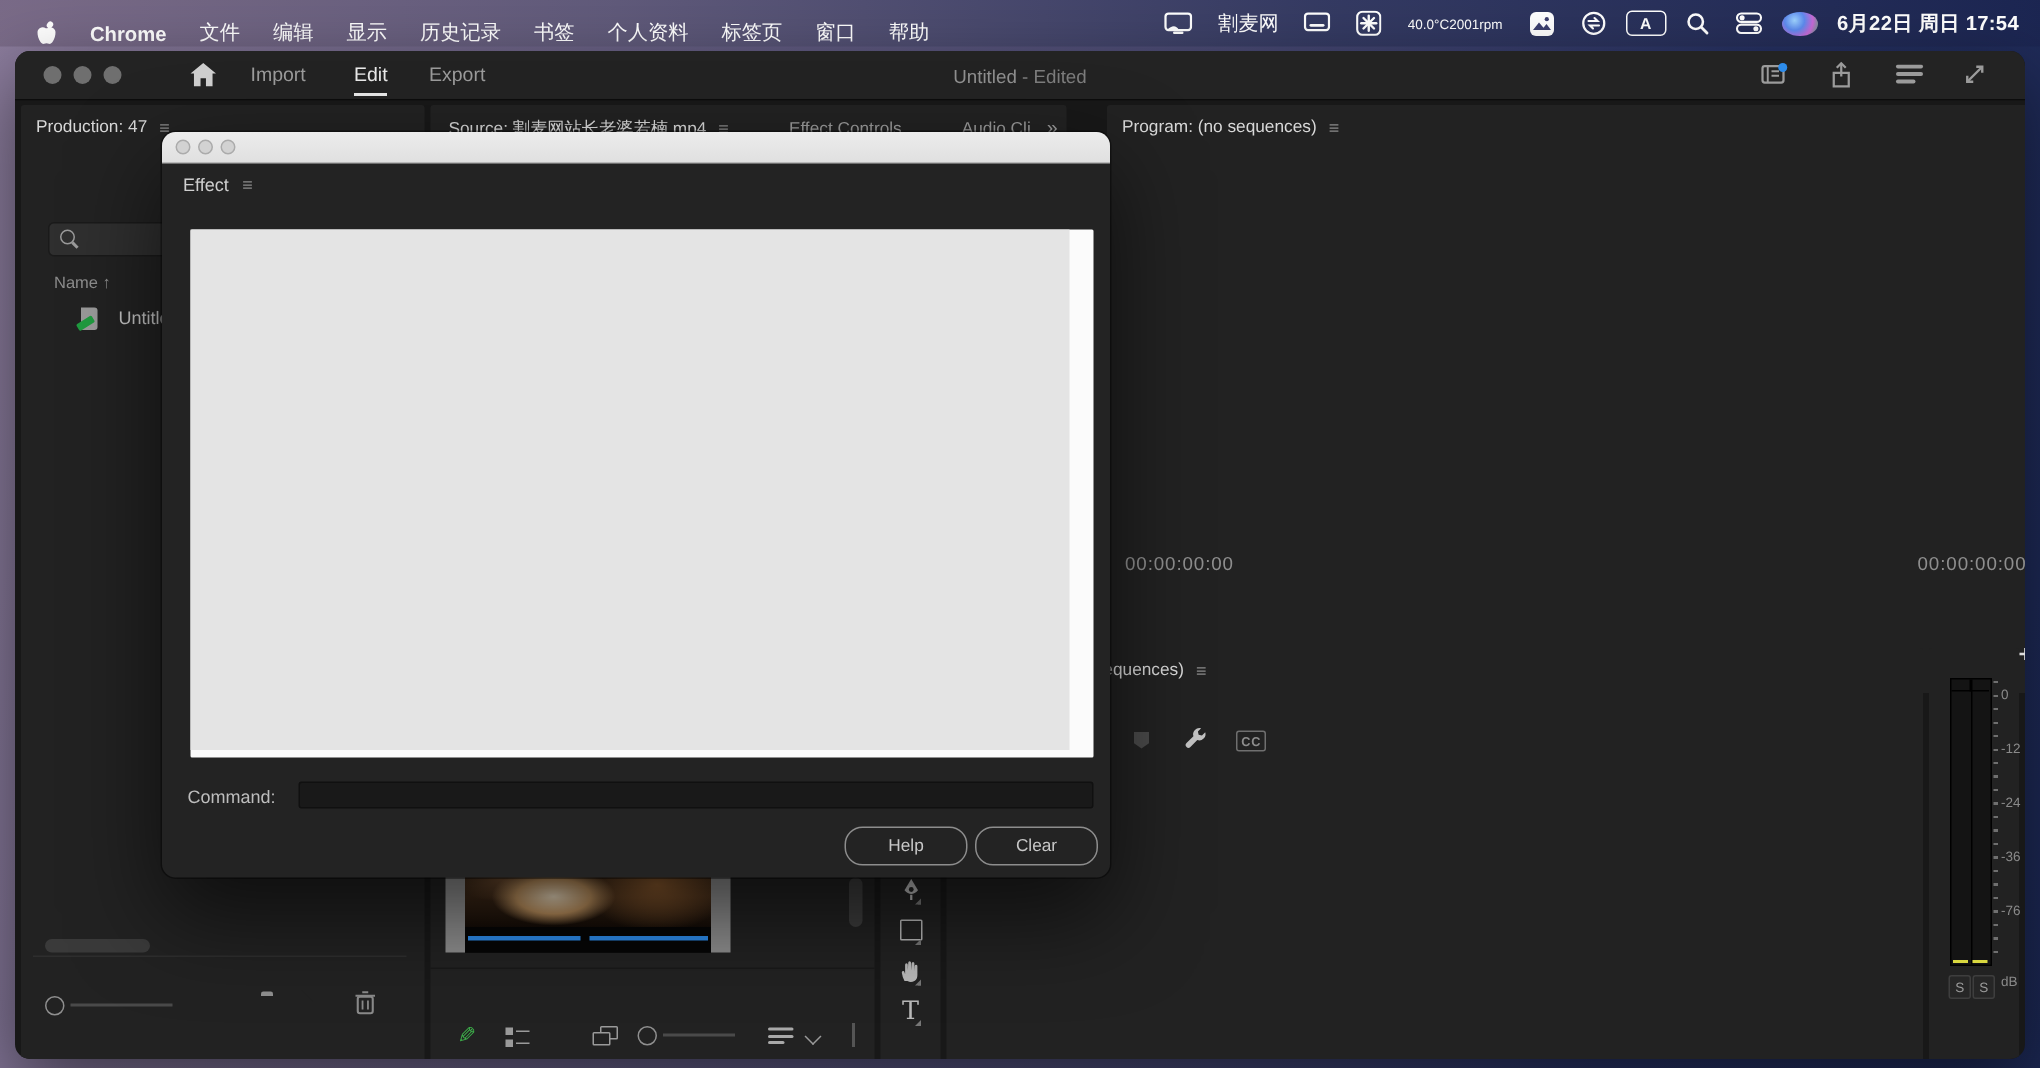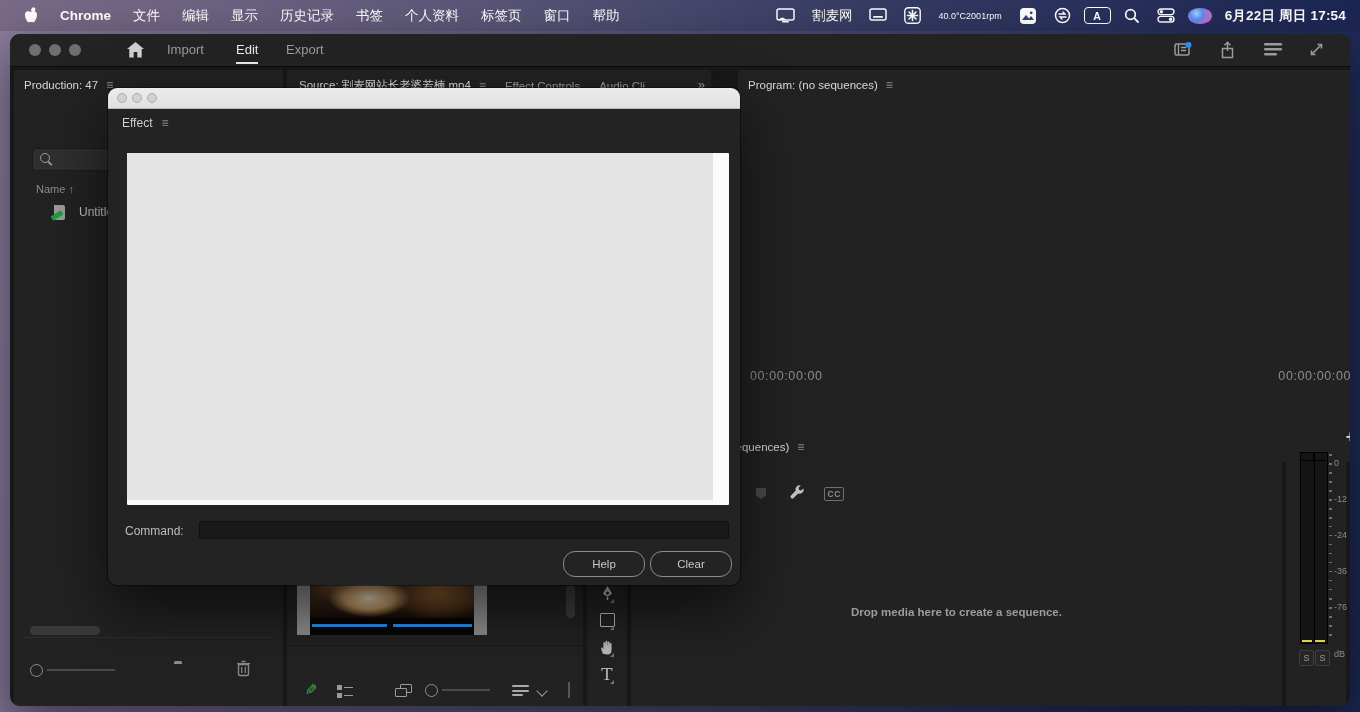--- a/index.html
+++ b/index.html
@@ -3,21 +3,21 @@
 <meta charset="utf-8">
 <style>
   html,body{margin:0;padding:0;}
   body{width:1360px;height:712px;overflow:hidden;font-family:"Liberation Sans","DejaVu Sans",sans-serif;
        -webkit-font-smoothing:antialiased;}
   .screen{position:relative;width:1360px;height:712px;
           background:linear-gradient(100deg,#8b7c9c 0%,#6f6588 22%,#4a4a74 55%,#253061 80%,#1b2752 100%);}
   .p{position:absolute;}
 
   
-  .menubar{left:0;top:0;width:1360px;height:31px;display:flex;align-items:center;
+  .menubar{left:0;top:0;width:1360px;height:31px;display:flex;align-items:flex-end;
            background:linear-gradient(90deg,rgba(121,106,135,.96) 0%,rgba(96,90,122,.96) 30%,rgba(52,58,98,.96) 65%,rgba(28,38,82,.96) 100%);
            color:#ffffff;font-size:13.5px;}
   .mb-left{display:flex;align-items:center;gap:0;padding-left:14px;}
   .mb-left > *{padding:0 11px;}
   .mb-app{font-weight:bold;}
   .mb-right{position:absolute;right:10px;top:0;height:31px;display:flex;align-items:center;gap:9px;}
   .mb-right > *{padding:0 4px;display:flex;align-items:center;}
   .mb-small{font-size:9px;line-height:10px;text-align:left;}
   .ibox{border:1.4px solid #fff;border-radius:4px;width:17px;height:15px;display:flex;align-items:center;justify-content:center;font-size:10.5px;font-weight:bold;}
   .siri{width:16px;height:16px;border-radius:50%;
@@ -208,20 +208,24 @@
       <span class="p tl-dot" style="left:39px;"></span>
       <span class="p tl-dot" style="left:59px;"></span>
       <span class="p home" style="left:116px;top:7px;">
         <svg width="19" height="18" viewBox="0 0 19 18">
           <path d="M9.5 1 L18 8 h-2.3 v8.5 h-4.4 v-5.4 h-3.6 v5.4 H3.3 V8 H1 z" fill="#cfcfcf"></path>
         </svg>
       </span>
       <span class="p ws-tab" style="left:157px;">Import</span>
       <span class="p ws-tab active" style="left:226px;">Edit</span>
       <span class="p ws-tab" style="left:276px;">Export</span>
+      <span class="p doc-title" style="left:0;width:1340px;text-align:center;">
+        <span>Untitled</span>
+        <span style="color:#7d7d7d;">- Edited</span>
+      </span>
       <span class="p" style="left:1164px;top:8px;">
         <svg width="18" height="15" viewBox="0 0 18 15">
           <rect x="1" y="2" width="14" height="11" rx="1.5" fill="none" stroke="#9b9b9b" stroke-width="1.5"></rect>
           <line x1="4.5" y1="2" x2="4.5" y2="13" stroke="#9b9b9b" stroke-width="1.3"></line>
           <line x1="7" y1="5.5" x2="12" y2="5.5" stroke="#9b9b9b" stroke-width="1.3"></line>
           <line x1="7" y1="8.5" x2="12" y2="8.5" stroke="#9b9b9b" stroke-width="1.3"></line>
           <circle cx="14.5" cy="3" r="3" fill="#2d8ceb"></circle>
         </svg>
       </span>
       <span class="p" style="left:1209px;top:7px;">
@@ -281,21 +285,21 @@
           <rect x="2.5" y="4.5" width="10" height="11" rx="1.5" fill="none" stroke="#8a8a8a" stroke-width="1.4"></rect>
           <line x1="1" y1="3.8" x2="14" y2="3.8" stroke="#8a8a8a" stroke-width="1.4"></line>
           <line x1="5.5" y1="1.5" x2="9.5" y2="1.5" stroke="#8a8a8a" stroke-width="1.4"></line>
           <line x1="5.7" y1="7" x2="5.7" y2="13" stroke="#8a8a8a" stroke-width="1.2"></line>
           <line x1="9.3" y1="7" x2="9.3" y2="13" stroke="#8a8a8a" stroke-width="1.2"></line>
         </svg>
       </span>
     </div>
 
     <div class="p panel" style="left:277px;top:36px;width:424px;height:392px;">
-      <div class="p phead" style="left:12px;top:8px;width:390px;overflow:hidden;gap:19px;">
+      <div class="p phead" style="left:12px;top:8px;width:390px;overflow:hidden;gap:40px;">
         <span style="display:flex;gap:8px;align-items:center;">
           <span class="active">Source: 割麦网站长老婆若楠.mp4</span>
           <span class="ham">≡</span>
         </span>
         <span>Effect Controls</span>
         <span>Audio Cli</span>
       </div>
       <span class="p" style="right:6px;top:7px;color:#9a9a9a;font-size:13px;">»</span>
     </div>
 
@@ -413,21 +417,20 @@
         <svg width="12" height="13" viewBox="0 0 12 13">
             <path d="M1 1 h10 v7.5 L6 12 1 8.5 z" fill="#4a4a4a"></path>
           </svg>
       </span>
       <span class="p" style="left:157px;top:51px;">
         <svg width="18" height="18" viewBox="0 0 18 18">
           <path d="M15.5 5.2 a4.2 4.2 0 0 1-5.3 5.2 L5.6 15 a1.8 1.8 0 0 1-2.6-2.6 l4.6-4.6 A4.2 4.2 0 0 1 12.8 2.5 L10.6 4.7 l.5 2.2 2.2.5 z" fill="#c2c2c2"></path>
         </svg>
       </span>
       <span class="p ccbox" style="left:193px;top:55px;">CC</span>
-      <div class="p drop-hint" style="left:0;top:174px;width:651px;text-align:center;">Drop media here to create a sequence.</div>
     </div>
 
     <div class="p panel" style="left:1276px;top:398px;width:60px;height:282px;">
       <div class="p meterbars" style="left:14px;top:20px;width:26px;height:190px;">
         <div class="p" style="left:0;top:0;width:12px;height:7px;border-right:1px solid #000;border-bottom:1px solid #000;"></div>
         <div class="p" style="left:13px;top:0;width:12px;height:7px;border-bottom:1px solid #000;"></div>
         <div class="p" style="left:12.5px;top:0;width:1px;height:190px;background:#000;"></div>
         <div class="p ylw" style="left:1px;bottom:1px;width:10px;"></div>
         <div class="p ylw" style="left:14px;bottom:1px;width:10px;"></div>
       </div>

